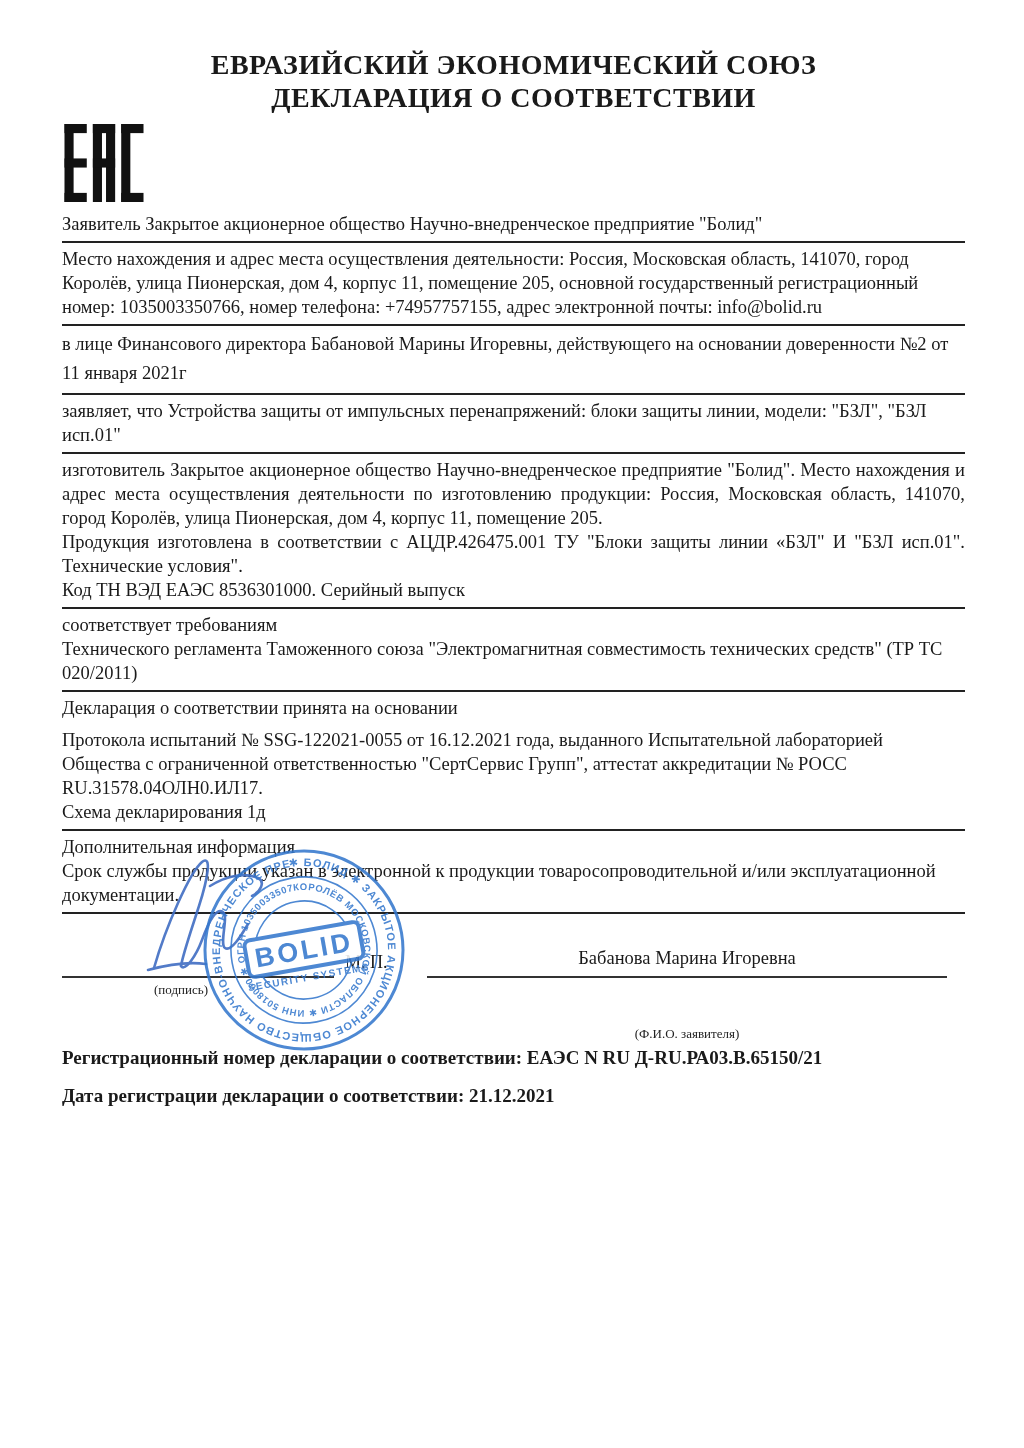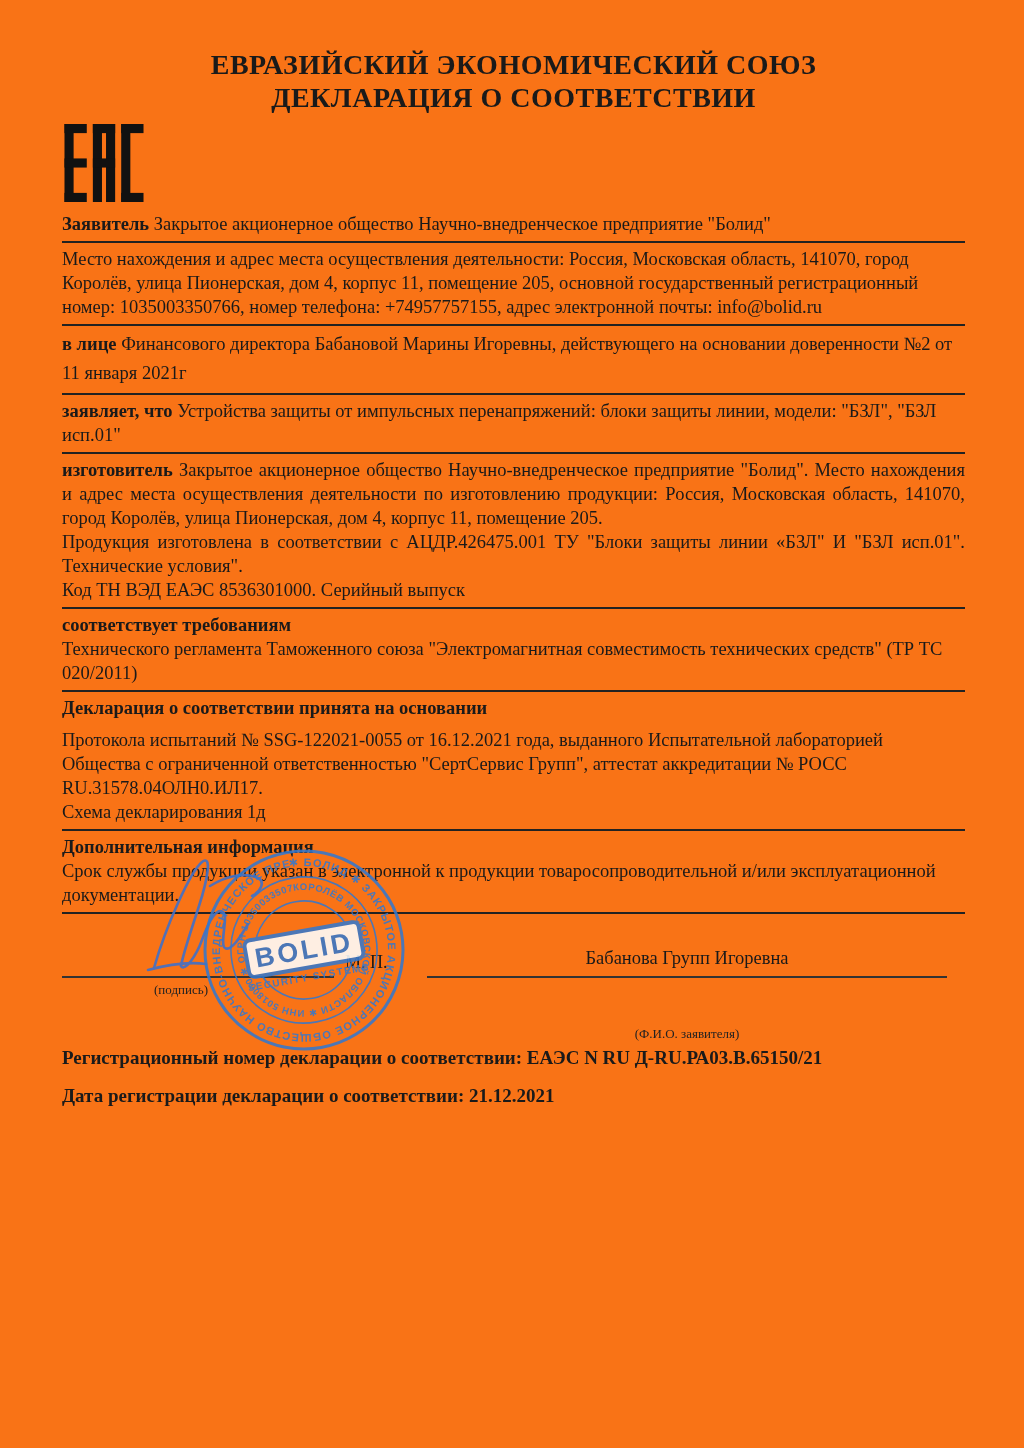--- a/index.html
+++ b/index.html
@@ -1,28 +1,28 @@
 <!DOCTYPE html>
 <html><head>
 <meta charset="utf-8">
 <style>
   html,body { margin:0; padding:0; background:#e8e8e8; }
   .page {
     position:relative; width:1024px; height:1448px; margin:0 auto;
-    background:#f97316; overflow:hidden;
+    background:#ffffff; overflow:hidden;
     font-family:"Liberation Serif","DejaVu Serif",serif;
     color:#1a1a1a;
   }
   .content { position:absolute; left:62px; top:48px; width:903px; }
   .title { text-align:center; font-weight:bold; font-size:28px; line-height:1.18; letter-spacing:0.5px; }
   .eac-logo { margin:10px 0 2px 2px; width:80px; height:78px; }
   .sec { padding:4px 0 5px; border-bottom:2px solid #222; font-size:18.5px; line-height:1.3; }
   .sec p { margin:0; }
   .sec .just { text-align:justify; }
-  .sec b { font-weight:700; }
+  .sec b { font-weight:400; }
   .gap-top { margin-top:8px !important; }
   .validity { padding:8px 0 4px; font-weight:bold; font-size:18.5px; }
   .sig-block { position:relative; height:118px; }
   .sig-line { position:absolute; top:62px; border-top:2px solid #333; }
   .sig-line.left { left:0; width:272px; }
   .sig-line.right { left:365px; width:520px; }
   .sig-caption { position:absolute; font-size:13px; color:#222; }
   .cap-podpis { left:92px; top:68px; }
   .cap-fio { left:365px; width:520px; text-align:center; top:68px;margin-top:44px; }
   .mp { position:absolute; left:283px; top:38px; font-size:18px; }
@@ -108,21 +108,21 @@
           <path d="M 70,34 C 86,24 104,20 118,26 C 126,30 120,40 112,44"></path>
           <path d="M 8,118 C 30,112 52,110 66,112"></path>
         </g>
       </svg>
 
       <div class="sig-line left"></div>
       <div class="sig-caption cap-podpis">(подпись)</div>
 
       <div class="mp">М. П.</div>
 
-      <div class="sig-name">Бабанова Групп Игоревна</div>
+      <div class="sig-name">Бабанова Марина Игоревна</div>
       <div class="sig-line right"></div>
       <div class="sig-caption cap-fio">(Ф.И.О. заявителя)</div>
 
       <svg class="stamp-svg" width="208" height="208" viewBox="0 0 208 208" xmlns="http://www.w3.org/2000/svg">
         <defs>
           <path id="outerRing" d="M104,20 a84,84 0 1,1 -0.1,0"></path>
           <path id="innerRing" d="M104,44 a60,60 0 1,1 -0.1,0"></path>
         </defs>
         <g transform="rotate(-10 104 104)" stroke="#3578cd" fill="none">
           <circle cx="104" cy="104" r="99" stroke-width="3"></circle>

